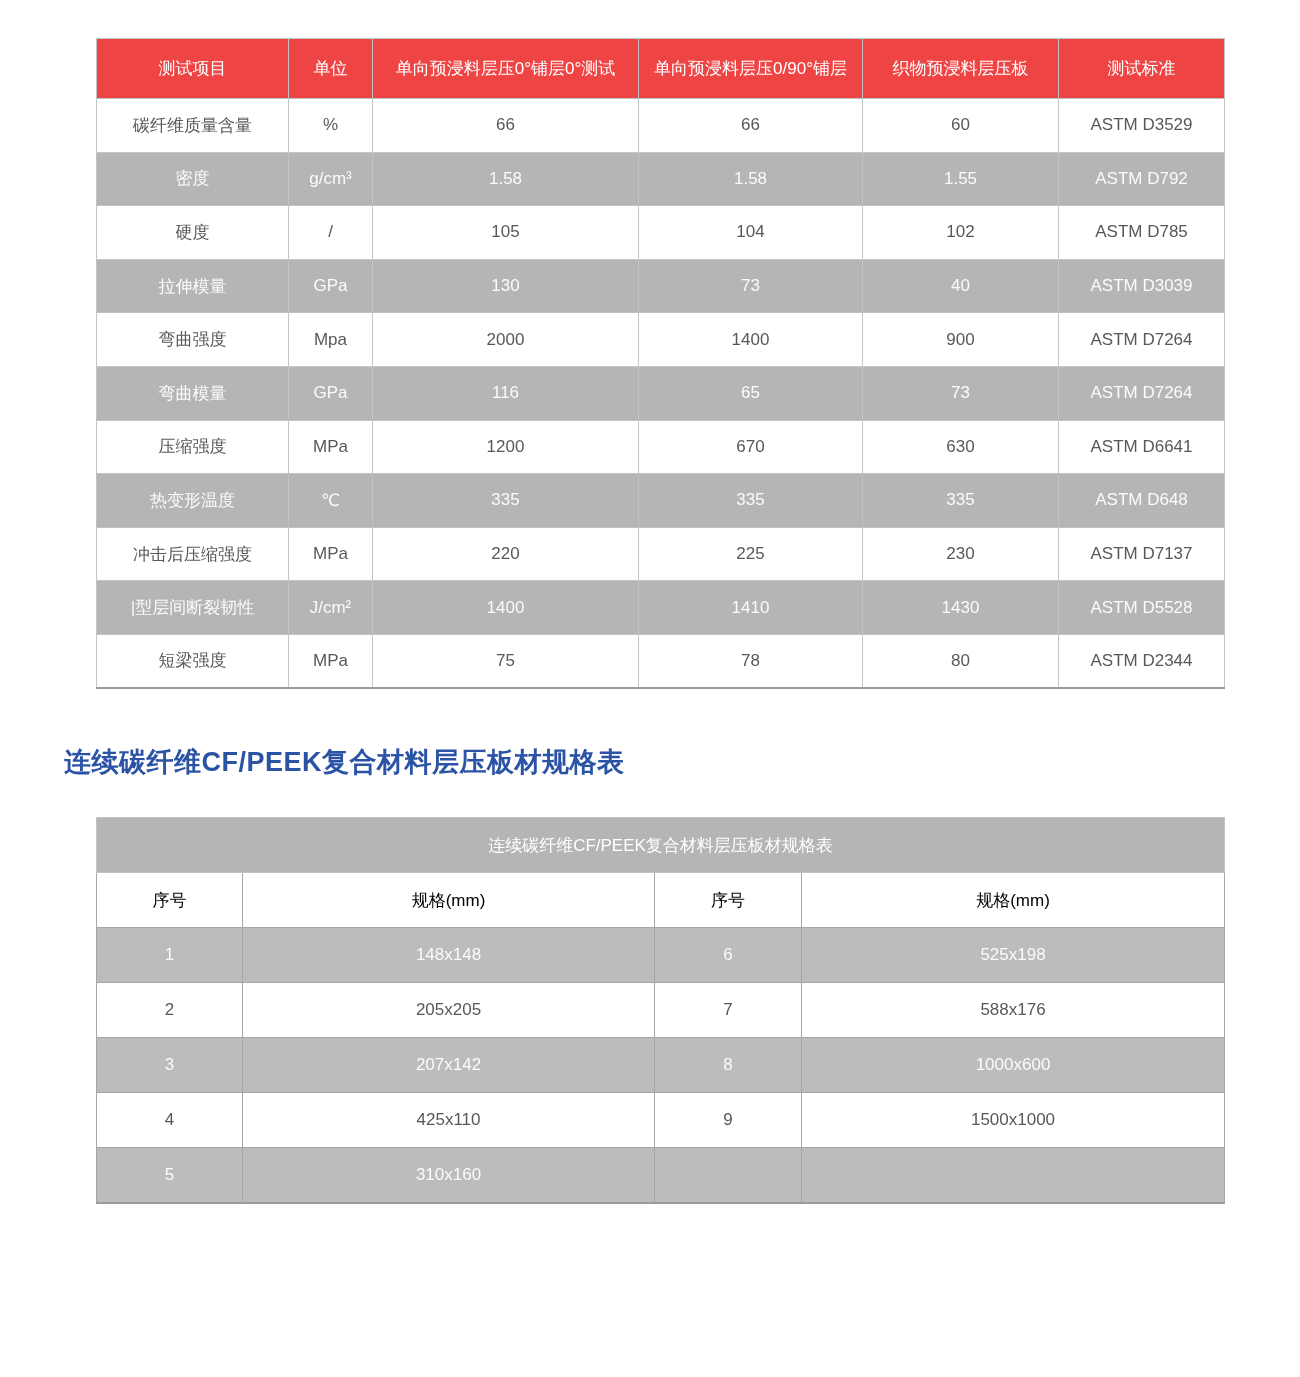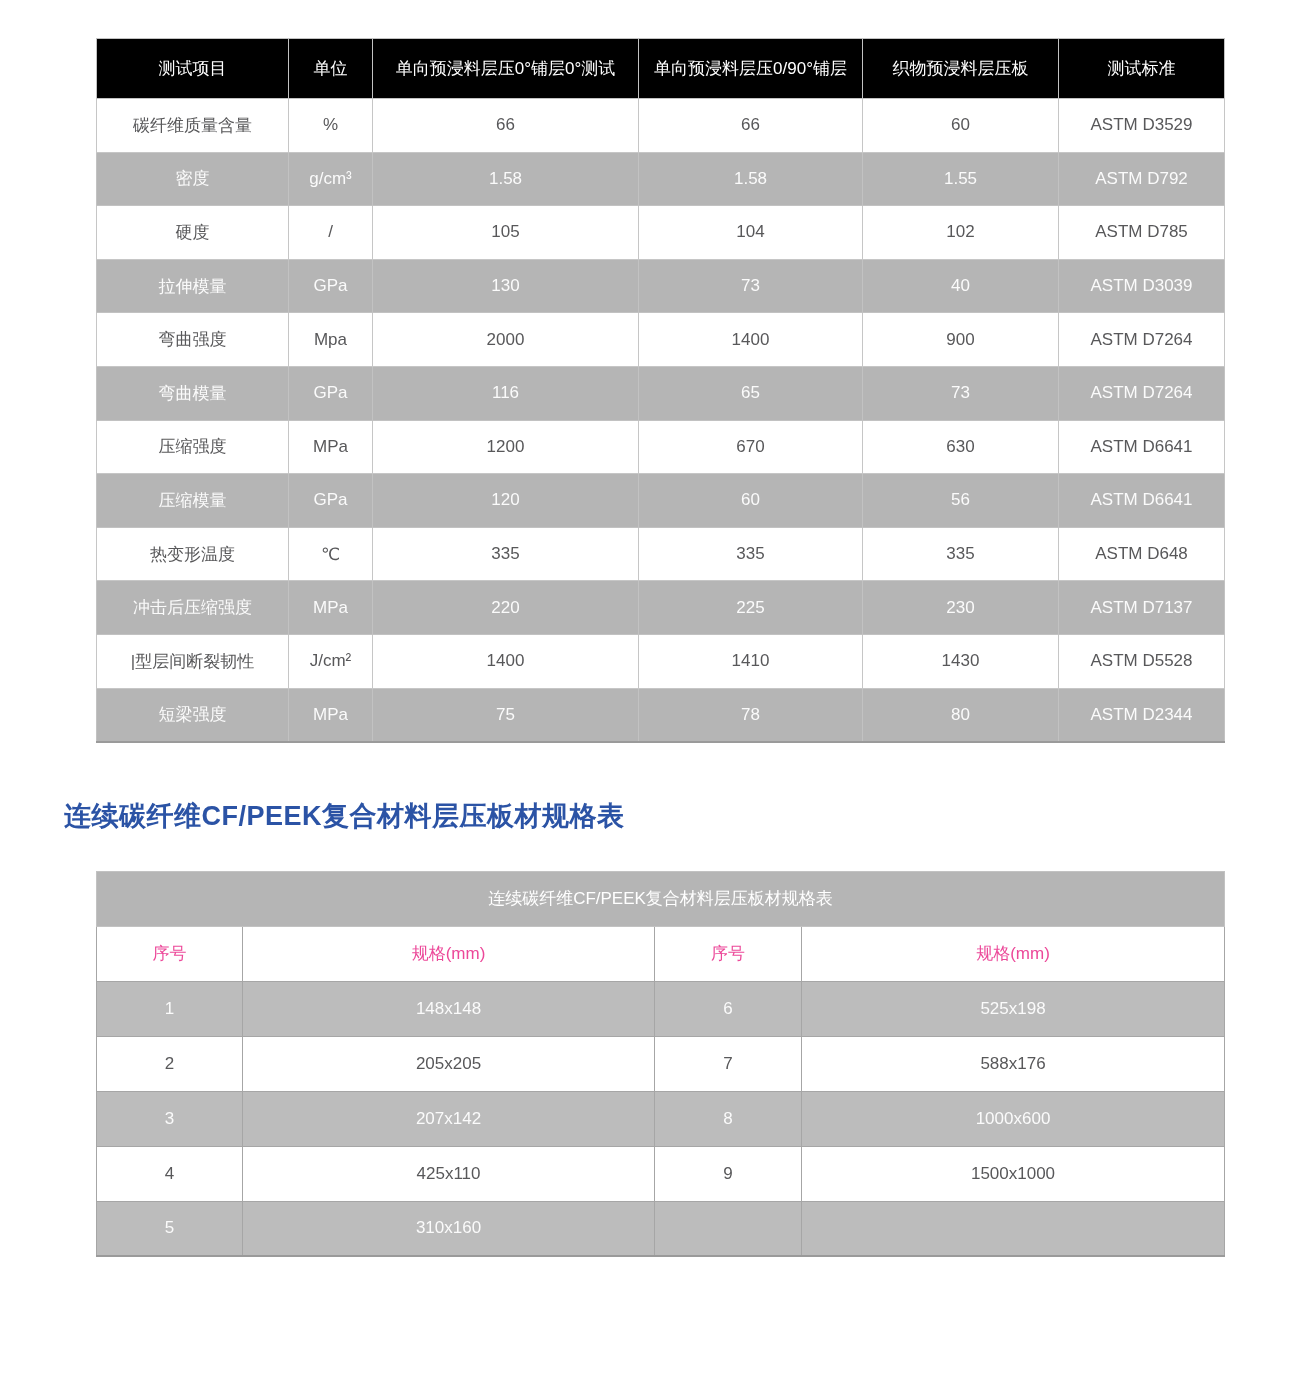--- a/index.html
+++ b/index.html
@@ -47,21 +47,21 @@
     font-weight: normal;
     color: #58585a;
     padding: 0 6px;
     overflow: hidden;
     white-space: nowrap;
   }
   
   .tbl1 thead tr { height: 60px; }
   .tbl1 tbody tr { height: 53.6px; padding-left: 46px; }
   .tbl1 thead th {
-    background: #000000;
+    background: #ef4444;
     color: #ffffff;
     border-color: #c2c2c2;
   }
   .tbl1 tbody tr:nth-child(even) td {
     background: #b5b5b5;
     color: #fbfbfb;
     border-color: #c2c2c2;
   }
   .tbl1 tbody tr:nth-child(odd) td {
     background: #ffffff;
@@ -71,21 +71,21 @@
   .tbl2 { margin-top: 45px; }
   .tbl2 tr { height: 55px; }
   .tbl2 thead tr.caption-row th {
     background: #b5b5b5;
     color: #ffffff;
     font-size: 17px;
     border-color: #c2c2c2;
   }
   .tbl2 thead tr.cols-row th {
     background: #ffffff;
-    color: #ec4899;
+    color: #000000;
     border-color: #a6a6a6;
     margin-top: 26px;
   }
   .tbl2 tbody tr:nth-child(odd) td {
     background: #bcbcbc;
     color: #fbfbfb;
     border-color: #a6a6a6;
   }
   .tbl2 tbody tr:nth-child(even) td {
     background: #ffffff;
@@ -168,28 +168,20 @@
         </tr>
         <tr>
           <td>压缩强度</td>
           <td>MPa</td>
           <td>1200</td>
           <td>670</td>
           <td>630</td>
           <td>ASTM D6641</td>
         </tr>
         <tr>
-          <td>压缩模量</td>
-          <td>GPa</td>
-          <td>120</td>
-          <td>60</td>
-          <td>56</td>
-          <td>ASTM D6641</td>
-        </tr>
-        <tr>
           <td>热变形温度</td>
           <td>℃</td>
           <td>335</td>
           <td>335</td>
           <td>335</td>
           <td>ASTM D648</td>
         </tr>
         <tr>
           <td>冲击后压缩强度</td>
           <td>MPa</td>

